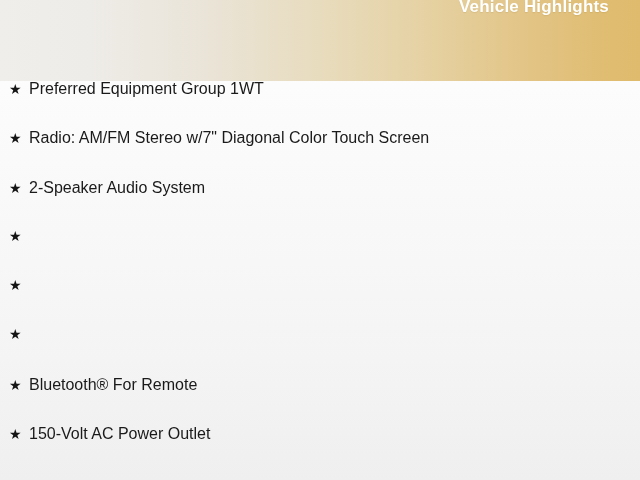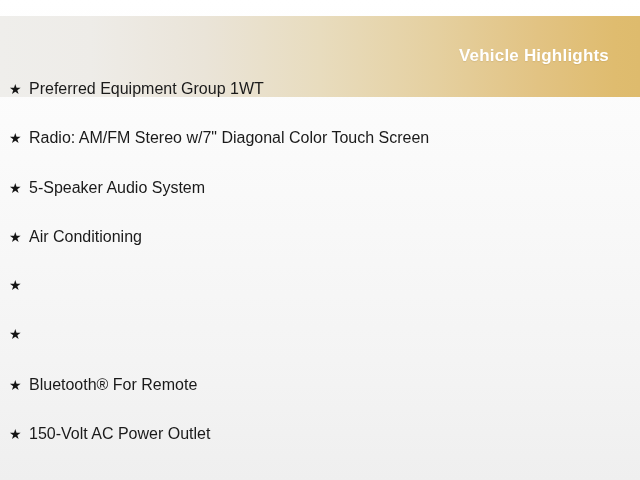--- a/index.html
+++ b/index.html
@@ -24,35 +24,35 @@
                 #fcfcfc 18%,
                 #f8f8f8 48%,
                 #f4f4f4 75%,
                 #efefef 100%);
     overflow: hidden;
   }
 
   
   .banner {
     position: absolute;
-    top: 16px;
+    top: 0;
     left: 0;
     width: 640px;
     height: 81px;
     background: linear-gradient(90deg,
                 #efeeeb 0%,
                 #eeece8 14%,
                 #eae4d8 32%,
                 #e8dcbe 50%,
                 #e5d0a0 68%,
                 #e2c383 84%,
                 #dfbc6f 96%,
                 #debb6d 100%);
     display: flex;
-    align-items: center;
+    align-items: flex-start;
     justify-content: flex-end;
     box-sizing: border-box;
     padding-right: 31px;
   }
 
   .banner-title {
     color: #ffffff;
     font-size: 17px;
     font-weight: bold;
     letter-spacing: 0.2px;
@@ -114,26 +114,25 @@
       <span class="highlight-text">Preferred Equipment Group 1WT</span>
     </li>
 
     <li class="highlight-row">
       <span class="bullet-star">★</span>
       <span class="highlight-text">Radio: AM/FM Stereo w/7" Diagonal Color Touch Screen</span>
     </li>
 
     <li class="highlight-row">
       <span class="bullet-star">★</span>
-      <span class="highlight-text">5-Speaker Audio System</span>
+      <span class="highlight-text">2-Speaker Audio System</span>
     </li>
 
     <li class="highlight-row">
       <span class="bullet-star">★</span>
-      <span class="highlight-text">Air Conditioning</span>
     </li>
 
     <li class="highlight-row">
       <span class="bullet-star">★</span>
     </li>
 
     <li class="highlight-row">
       <span class="bullet-star">★</span>
     </li>
 

